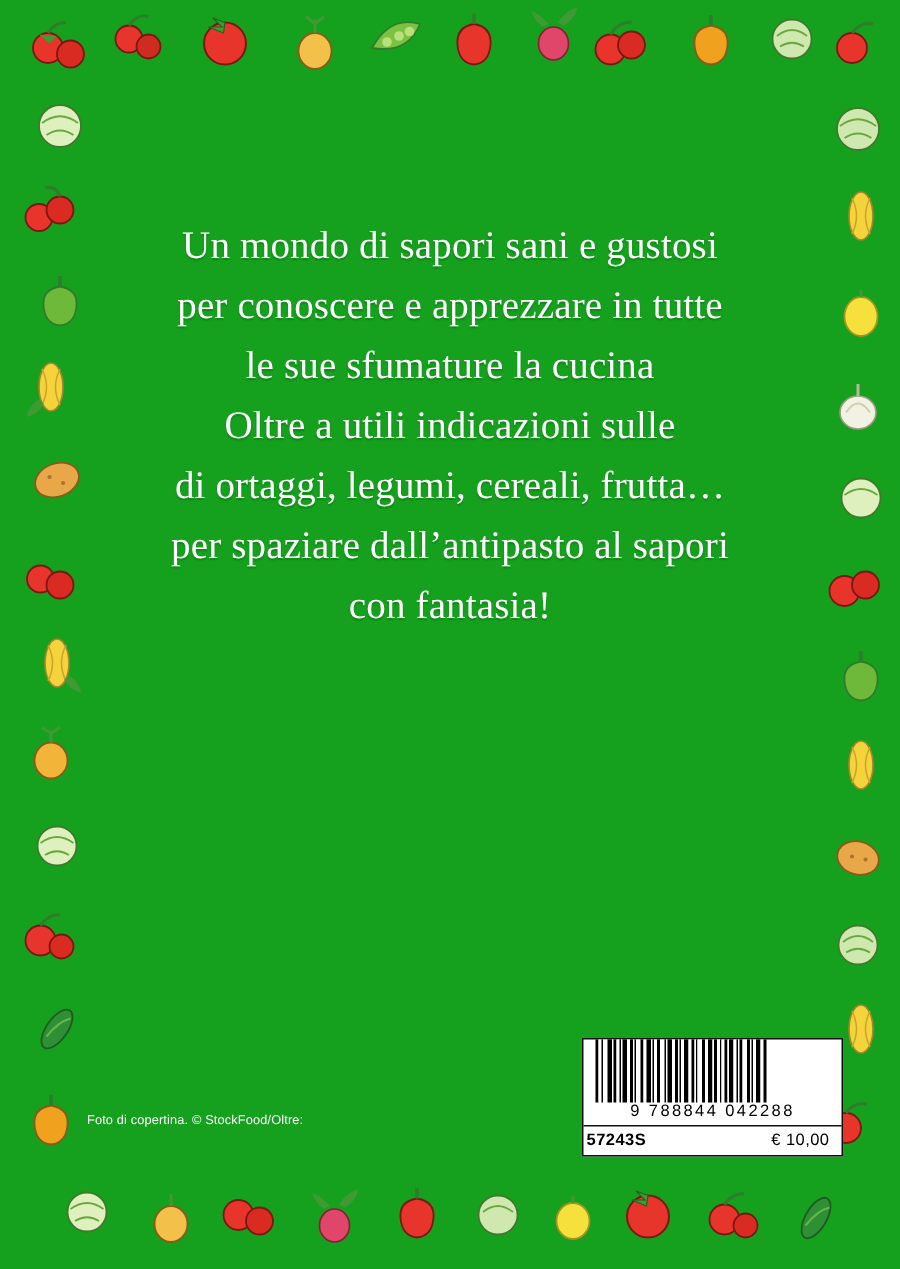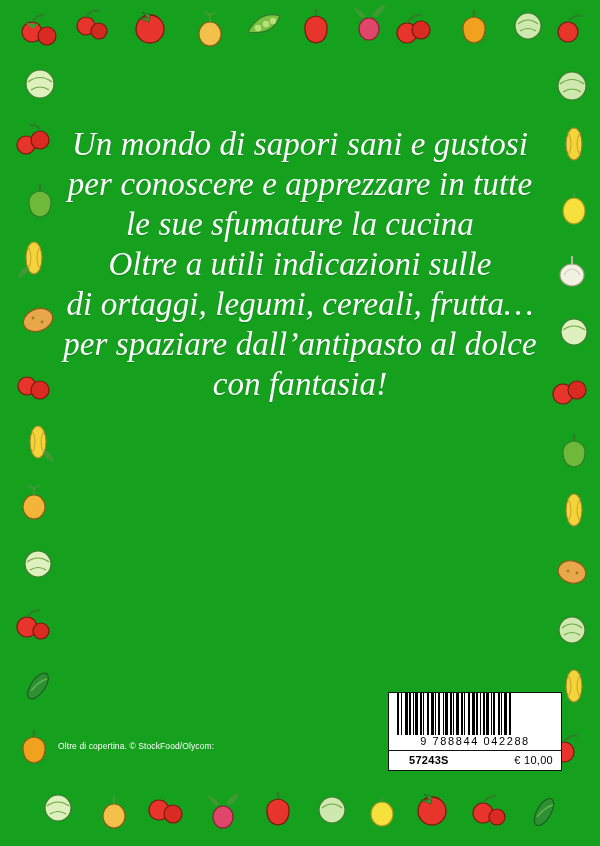--- a/index.html
+++ b/index.html
@@ -26,26 +26,25 @@
     position: absolute;
     width: 44px;
     height: 44px;
   }
   .veg svg { width: 100%; height: 100%; display: block; }
 
   
   .blurb {
     position: absolute;
     left: 56px;
-    top: 124px;
+    top: 144px;
     width: 488px;
     text-align: center;
     color: #ffffff;
-    font-style: italic;
-    font-size: 33px;
+    font-size: 26px;
     line-height: 40px;
     letter-spacing: 0.1px;
     text-shadow: 0 1px 1px rgba(0,0,0,0.18);
   }
   .blurb div { white-space: nowrap; }
 
   
   .isbn-box {
     position: absolute;
     left: 388px;
@@ -81,21 +80,21 @@
     padding-bottom: 3px;
   }
   .isbn-footer {
     border-top: 1px solid #111;
     display: flex;
     justify-content: space-between;
     align-items: center;
     font-family: "Liberation Sans", sans-serif;
     font-size: 11px;
     color: #000;
-    padding: 3px 8px 4px 20px;
+    padding: 3px 8px 4px 2px;
   }
   .isbn-code { font-weight: 700; letter-spacing: 0.3px; }
   .isbn-price { font-weight: 400; letter-spacing: 0.3px; }
 
   
   .credits {
     position: absolute;
     left: 58px;
     top: 740px;
     color: #ffffff;
@@ -402,26 +401,26 @@
         </svg>
     </div>
   </div>
 
   <div class="blurb">
     <div>Un mondo di sapori sani e gustosi</div>
     <div>per conoscere e apprezzare in tutte</div>
     <div>le sue sfumature la cucina</div>
     <div>Oltre a utili indicazioni sulle</div>
     <div>di ortaggi, legumi, cereali, frutta…</div>
-    <div>per spaziare dall’antipasto al dolce</div>
+    <div>per spaziare dall’antipasto al sapori</div>
     <div>con fantasia!</div>
   </div>
 
   <div class="credits">
-    <div>Oltre di copertina. © StockFood/Olycom:</div>
+    <div>Foto di copertina. © StockFood/Oltre:</div>
   </div>
 
   <div class="isbn-box">
     <div class="barcode">
       <div class="bar" style="width:2px"></div>
         <div class="bar-sp" style="width:2px"></div>
       <div class="bar" style="width:1px"></div>
         <div class="bar-sp" style="width:3px"></div>
       <div class="bar" style="width:3px"></div>
         <div class="bar-sp" style="width:1px"></div>

